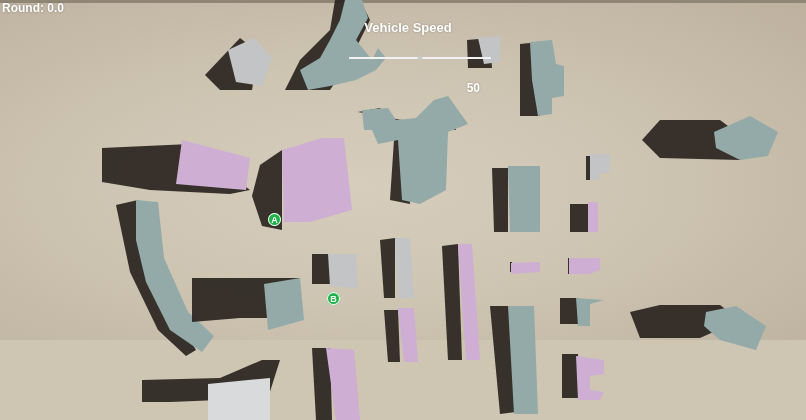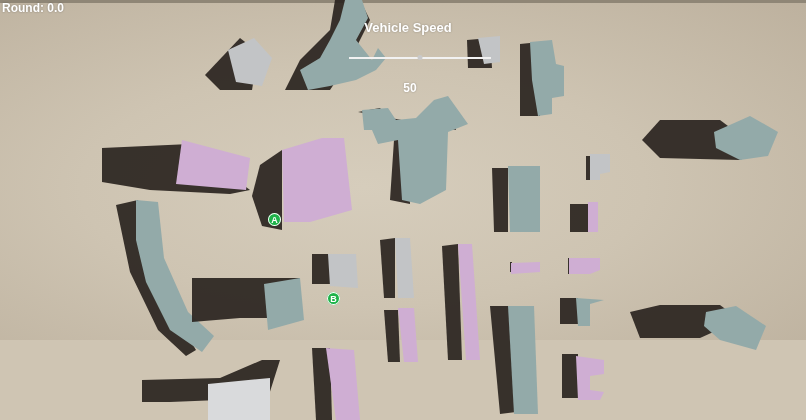--- a/index.html
+++ b/index.html
@@ -28,21 +28,21 @@
       text-shadow: 0 0 2px rgba(0,0,0,0.3);
     }
     .speed-track {
       position: absolute; left: 9px; top: 39px; width: 142px; height: 2px; background: #f2f2f2;
     }
     .speed-thumb {
       position: absolute; top: -2px; width: 5px; height: 5px; border-radius: 50%;
       background: #c9c9c9; transform: translateX(-50%);
     }
     .speed-value {
-      position: absolute; left: 0; top: 63px; width: 140px; text-align: center;
+      position: absolute; left: 0; top: 63px; width: 140px; text-align: right;
       color: #ffffff; font-weight: bold; font-size: 12px;
       text-shadow: 0 0 2px rgba(0,0,0,0.3);
     }
     .run-button {
       position: absolute; left: 576px; top: 17px; width: 179px; height: 46px;
       background: #c8c8c8; color: #111111; font-weight: bold; font-size: 21px;
       display: flex; align-items: center; justify-content: center;
       cursor: pointer; border: none;
       font-family: "DejaVu Sans", sans-serif;
     }

